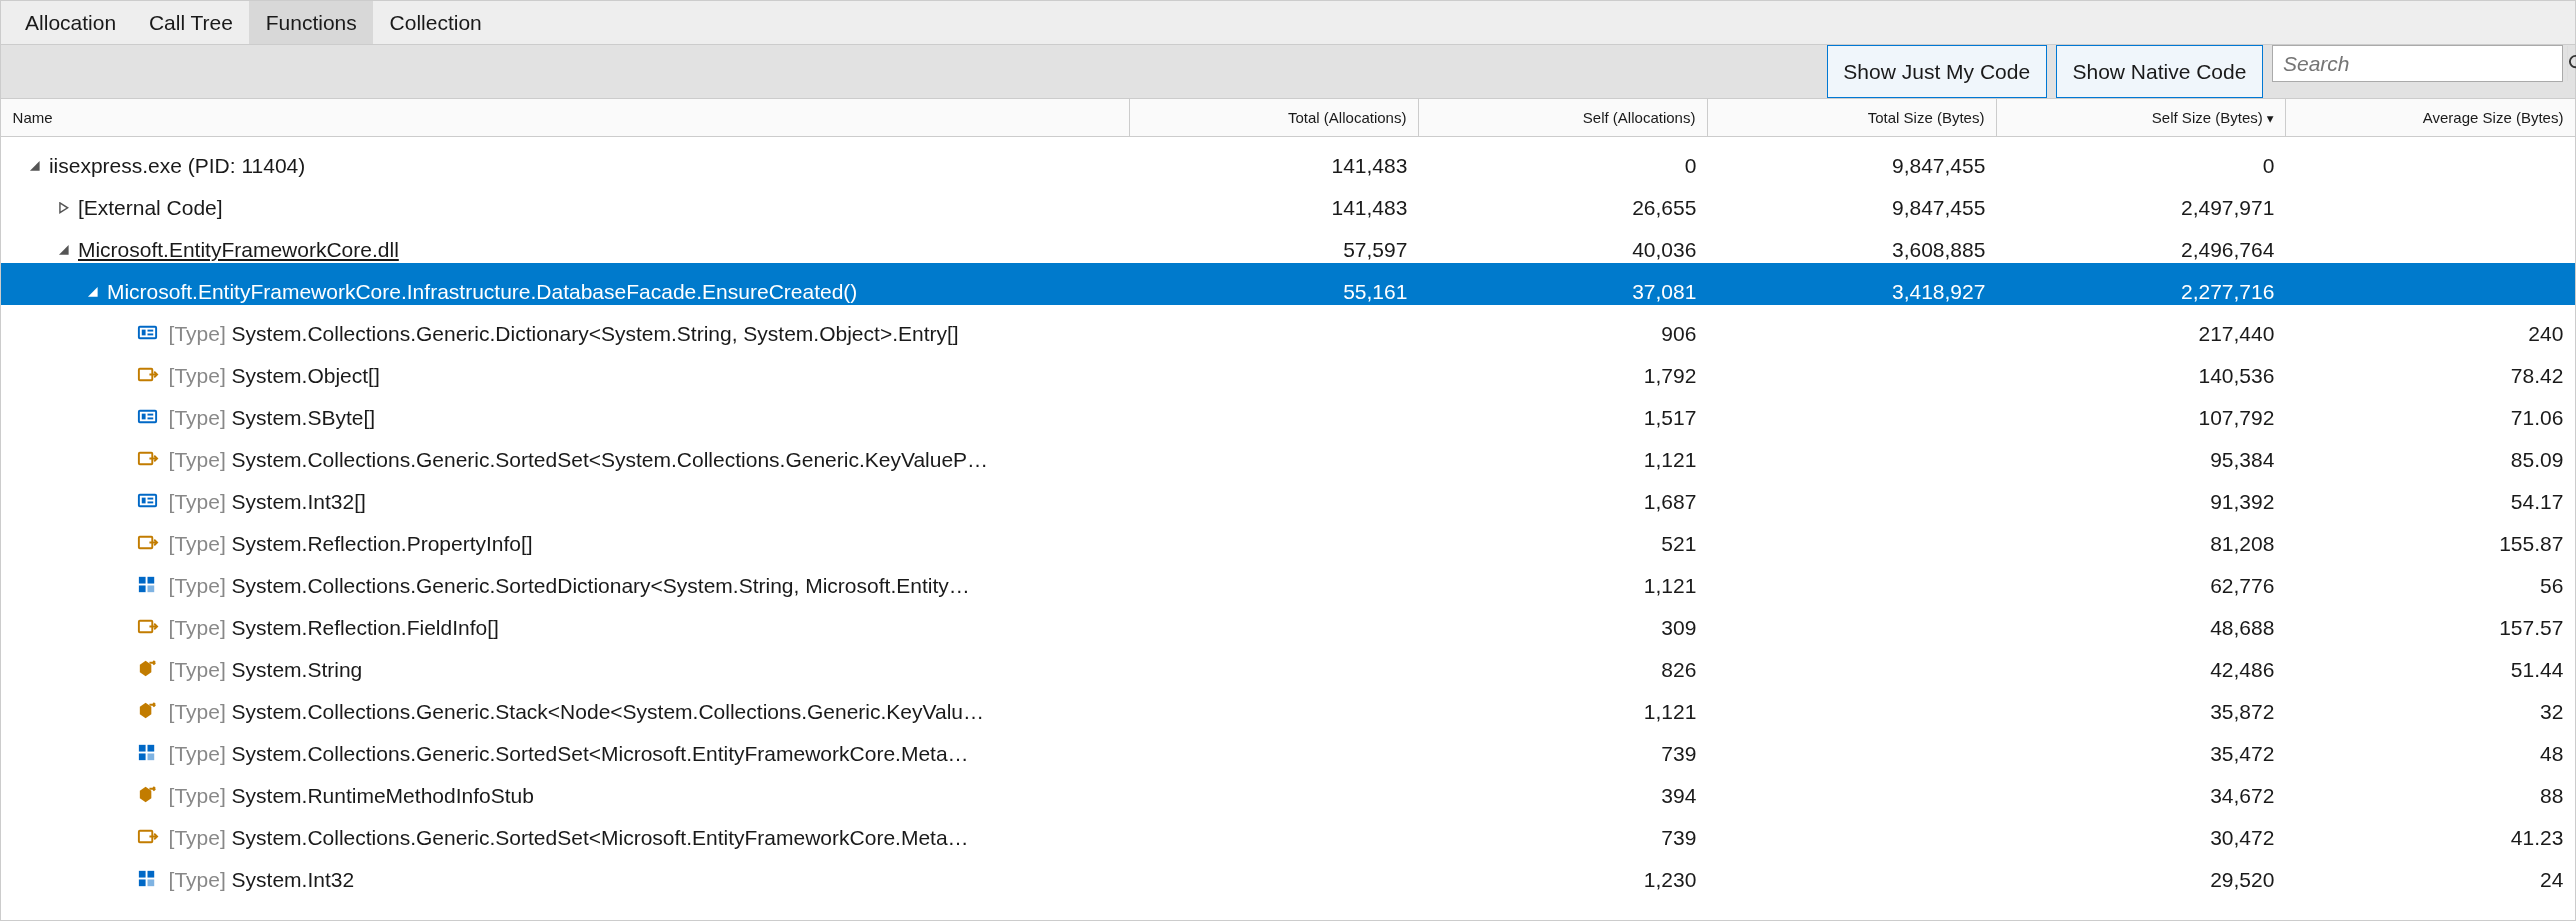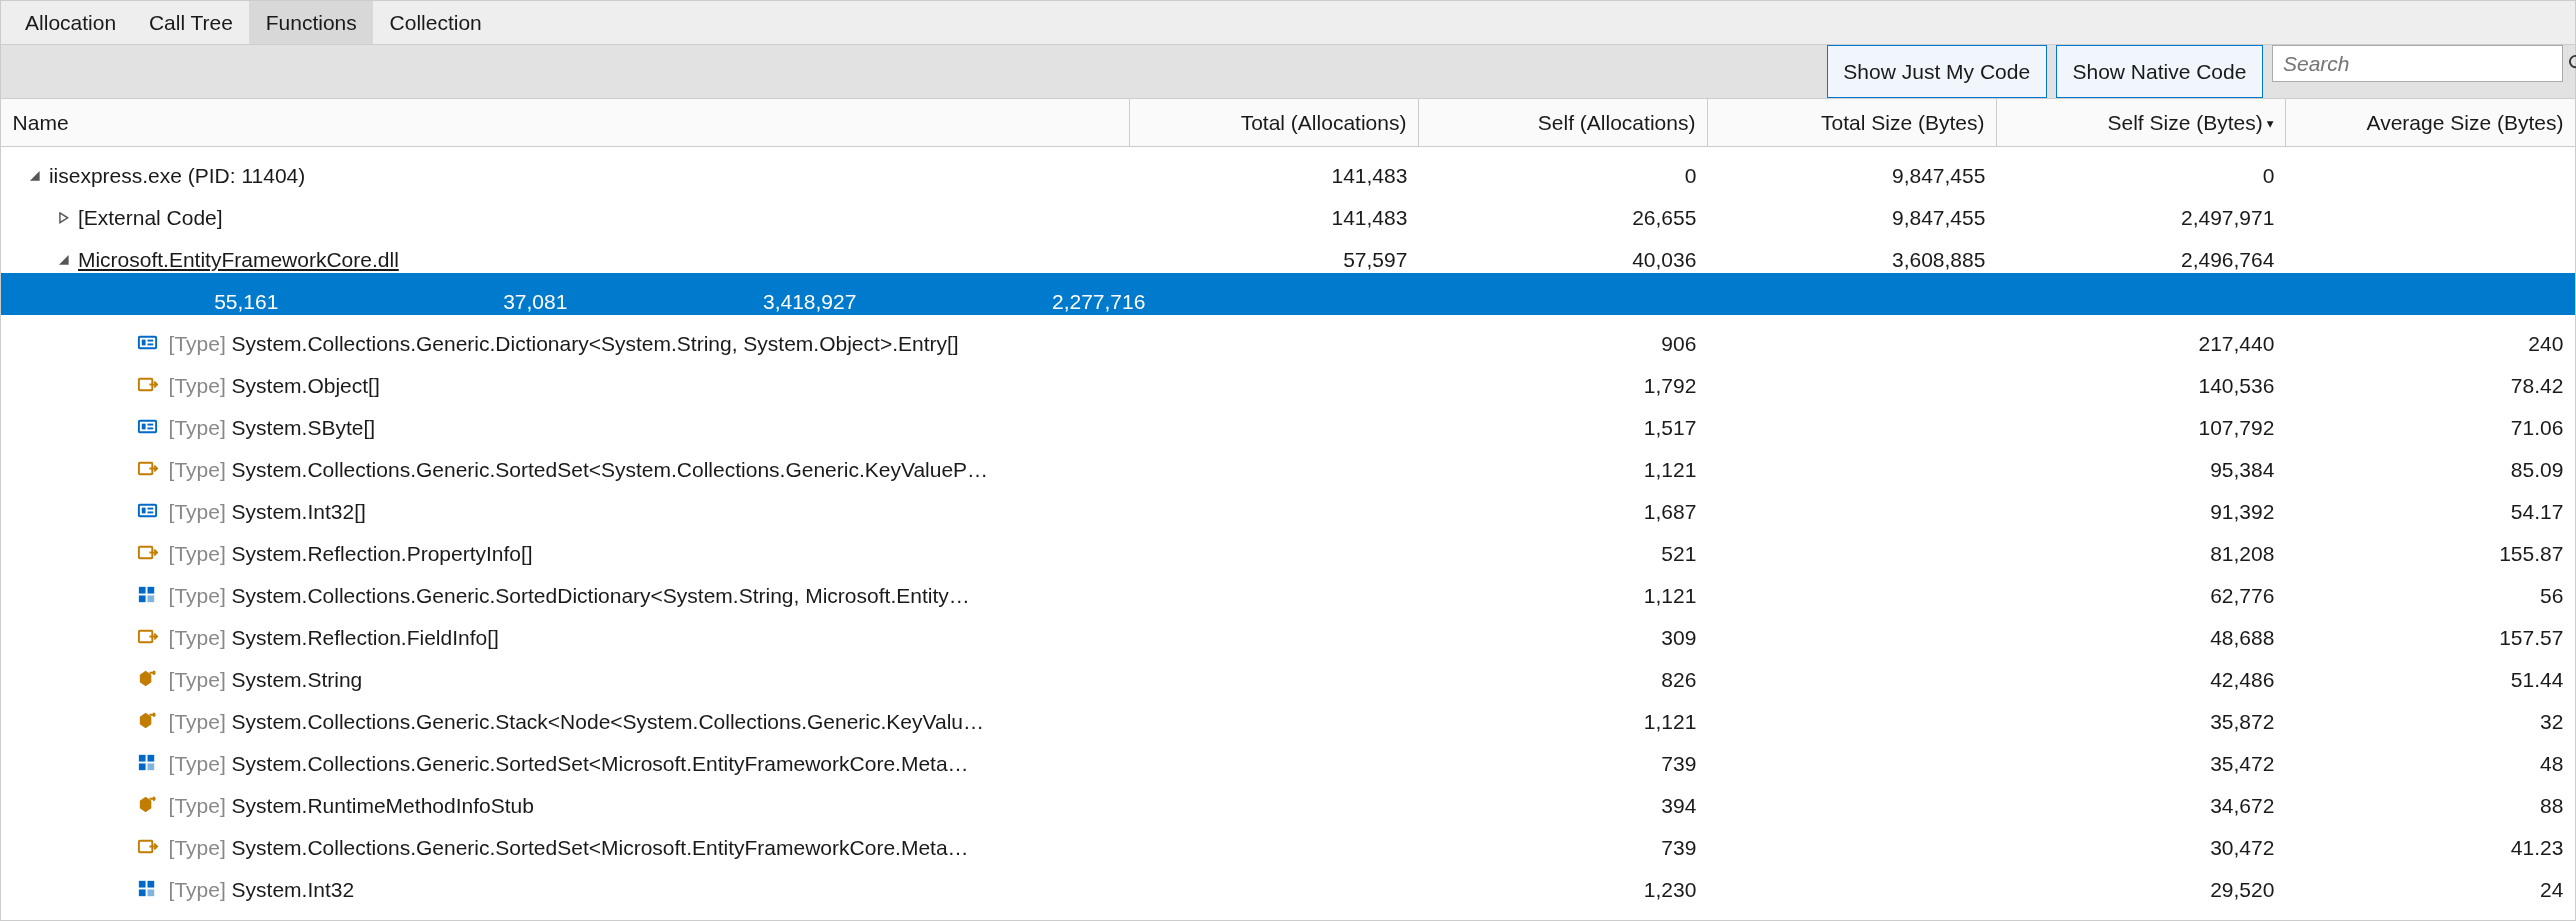--- a/index.html
+++ b/index.html
@@ -88,24 +88,24 @@
     width: 23px;
     display: flex;
     align-items: center;
     justify-content: center;
     border-left: 1px solid #ddd;
     height: 100%;
   }
   .header-row {
     display: flex;
     align-items: stretch;
-    height: 48px;
+    height: 38px;
     background: #fafafa;
     border-bottom: 1px solid #ccc;
-    font-size: 21px;
+    font-size: 15px;
   }
   .col {
     display: flex;
     align-items: center;
     padding: 0 11.6px;
     border-right: 1px solid #ccc;
     white-space: nowrap;
   }
   .col.name { flex: 1; justify-content: flex-start; }
   .col.num { width: 289px; justify-content: flex-end; }
@@ -235,20 +235,28 @@
           </span>
           <span class="name-text">Microsoft.EntityFrameworkCore.dll</span>
         </div>
         <div class="cell num-cell">57,597</div>
         <div class="cell num-cell">40,036</div>
         <div class="cell num-cell">3,608,885</div>
         <div class="cell num-cell">2,496,764</div>
         <div class="cell num-cell"></div>
       </div>
       <div class="row selected">
+        <div class="cell name-cell" style="padding-left: 81px;">
+          <span class="expander">
+            <svg width="11.6" height="11.6" viewBox="0 0 12 12">
+              <path d="M1 11 L11 1 L11 11 Z" fill="#fff"></path>
+            </svg>
+          </span>
+          <span class="name-text">Microsoft.EntityFrameworkCore.Infrastructure.DatabaseFacade.EnsureCreated()</span>
+        </div>
         <div class="cell num-cell">55,161</div>
         <div class="cell num-cell">37,081</div>
         <div class="cell num-cell">3,418,927</div>
         <div class="cell num-cell">2,277,716</div>
         <div class="cell num-cell"></div>
       </div>
       <div class="row">
         <div class="cell name-cell" style="padding-left: 110px;">
           <span class="expander"></span>
           <span class="icon-slot"><svg width="23" height="23" viewBox="0 0 24 24">

